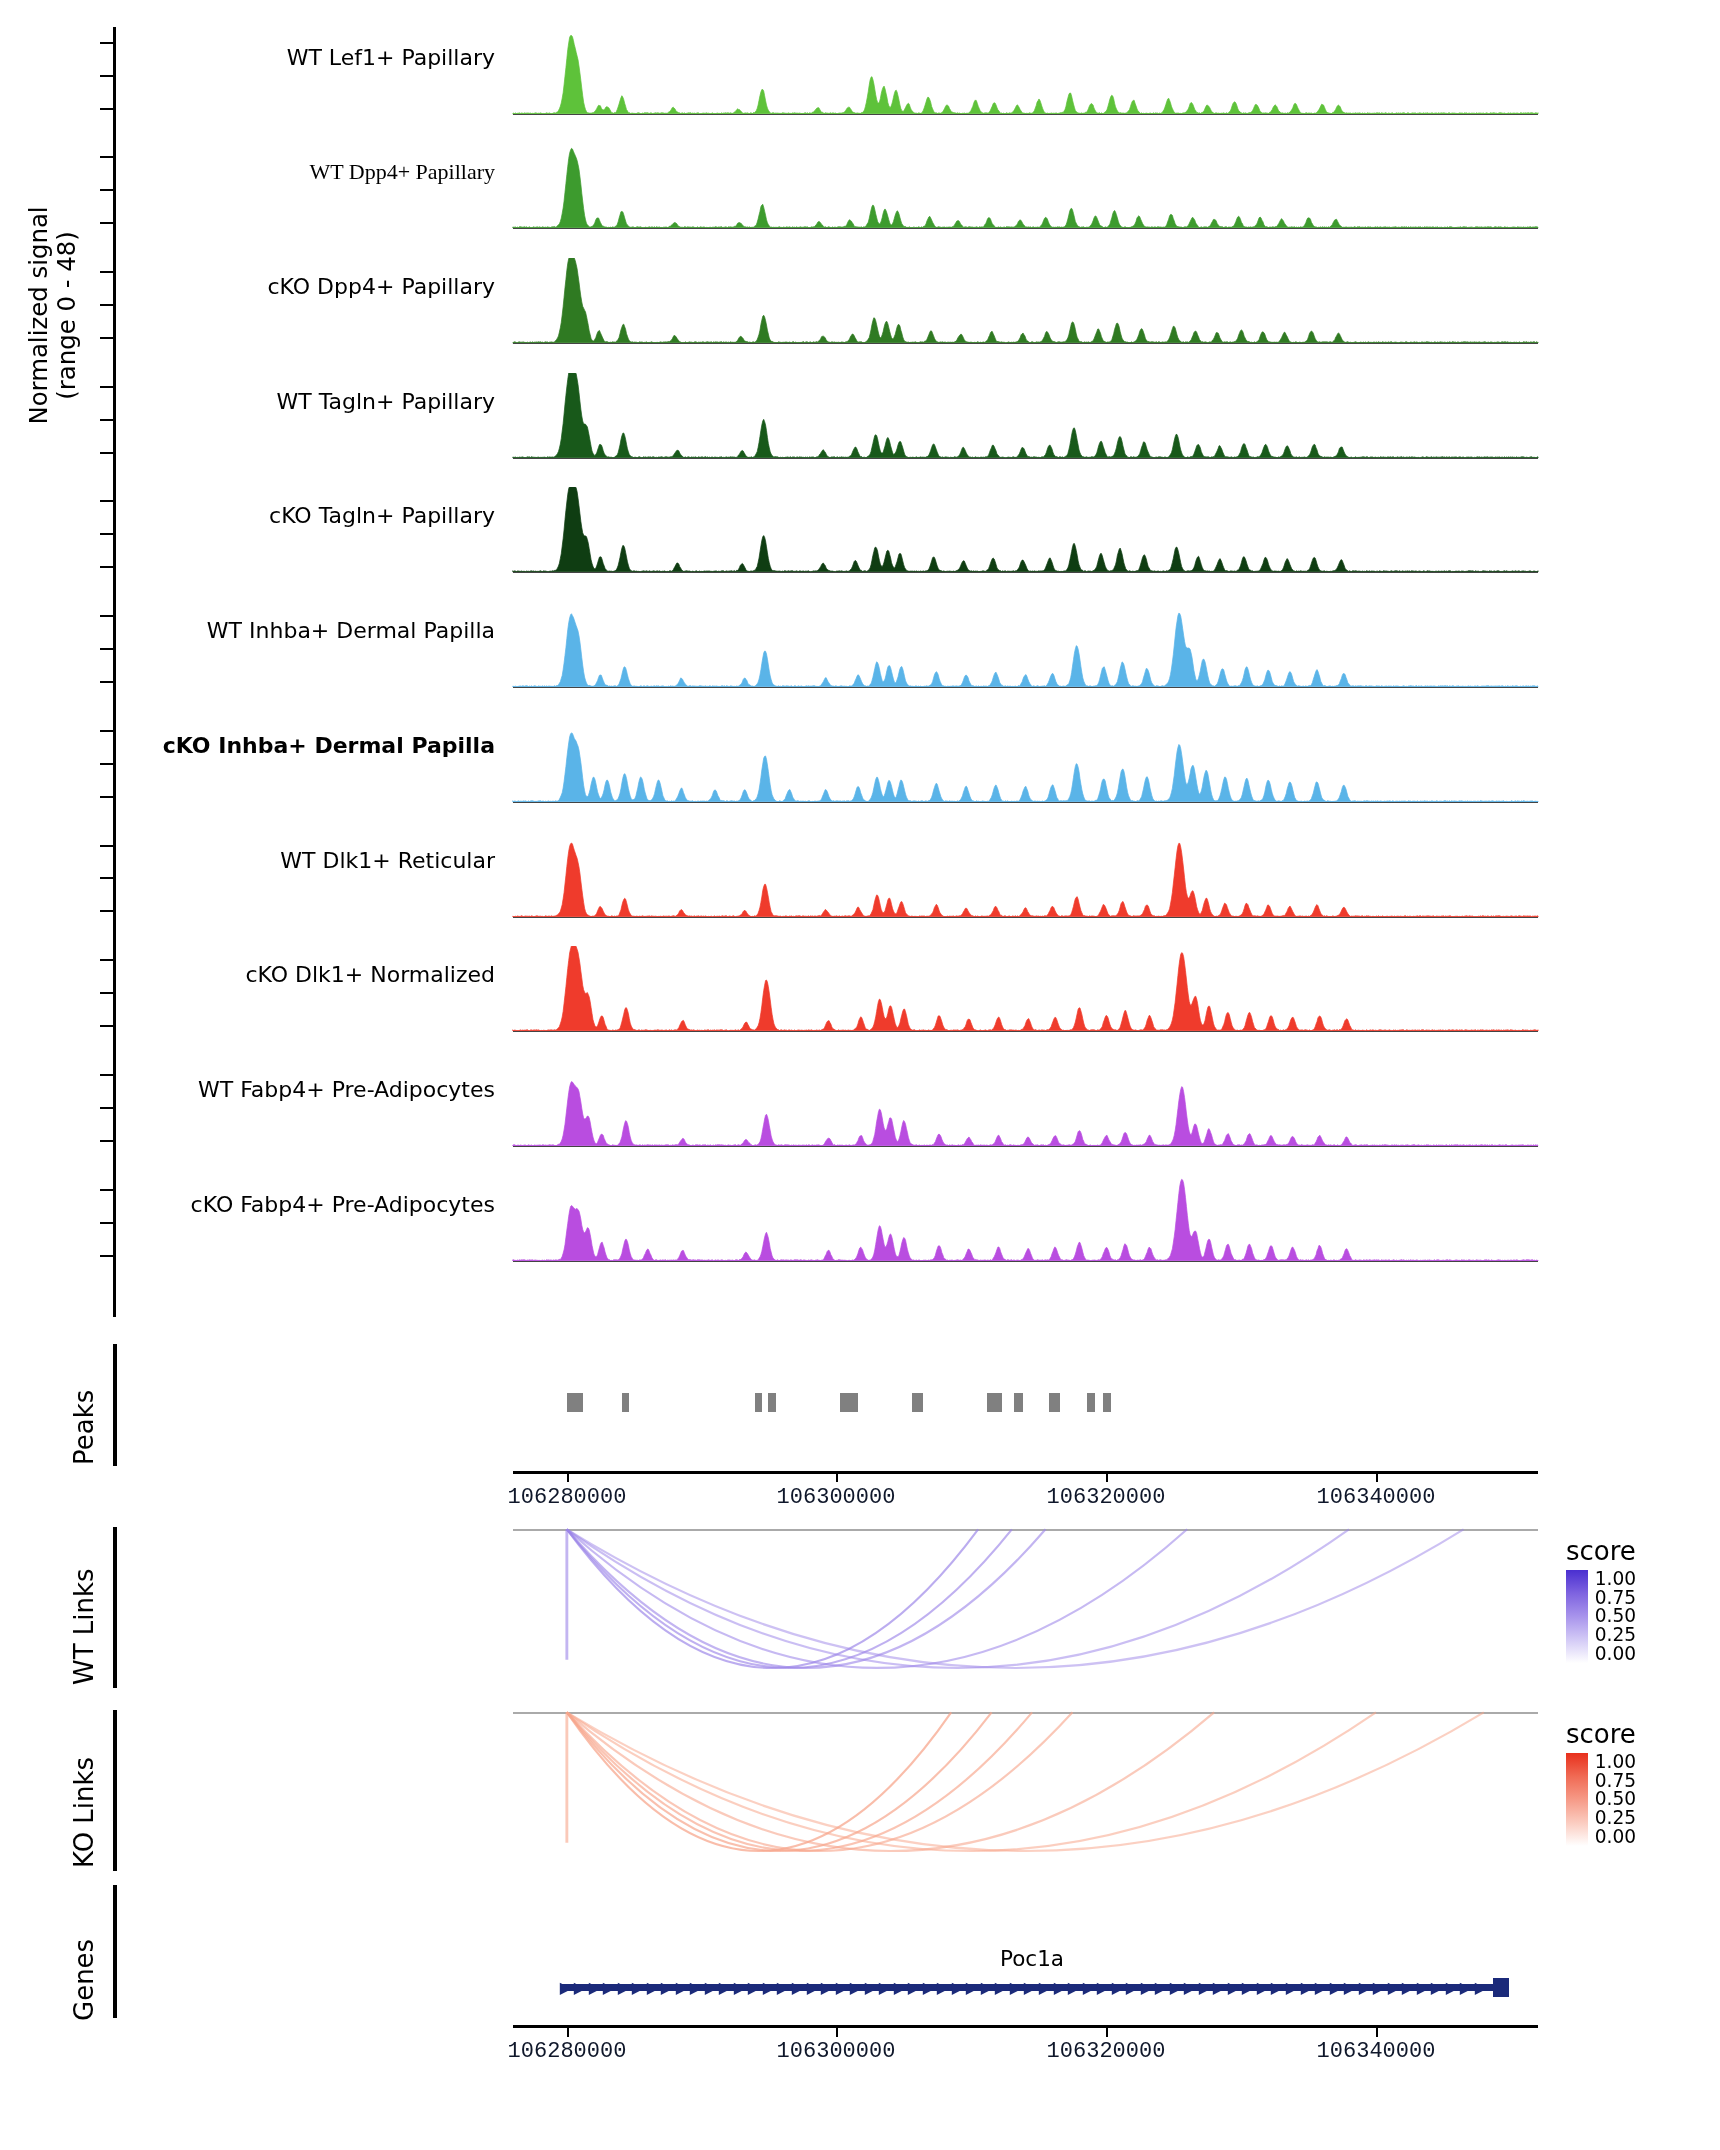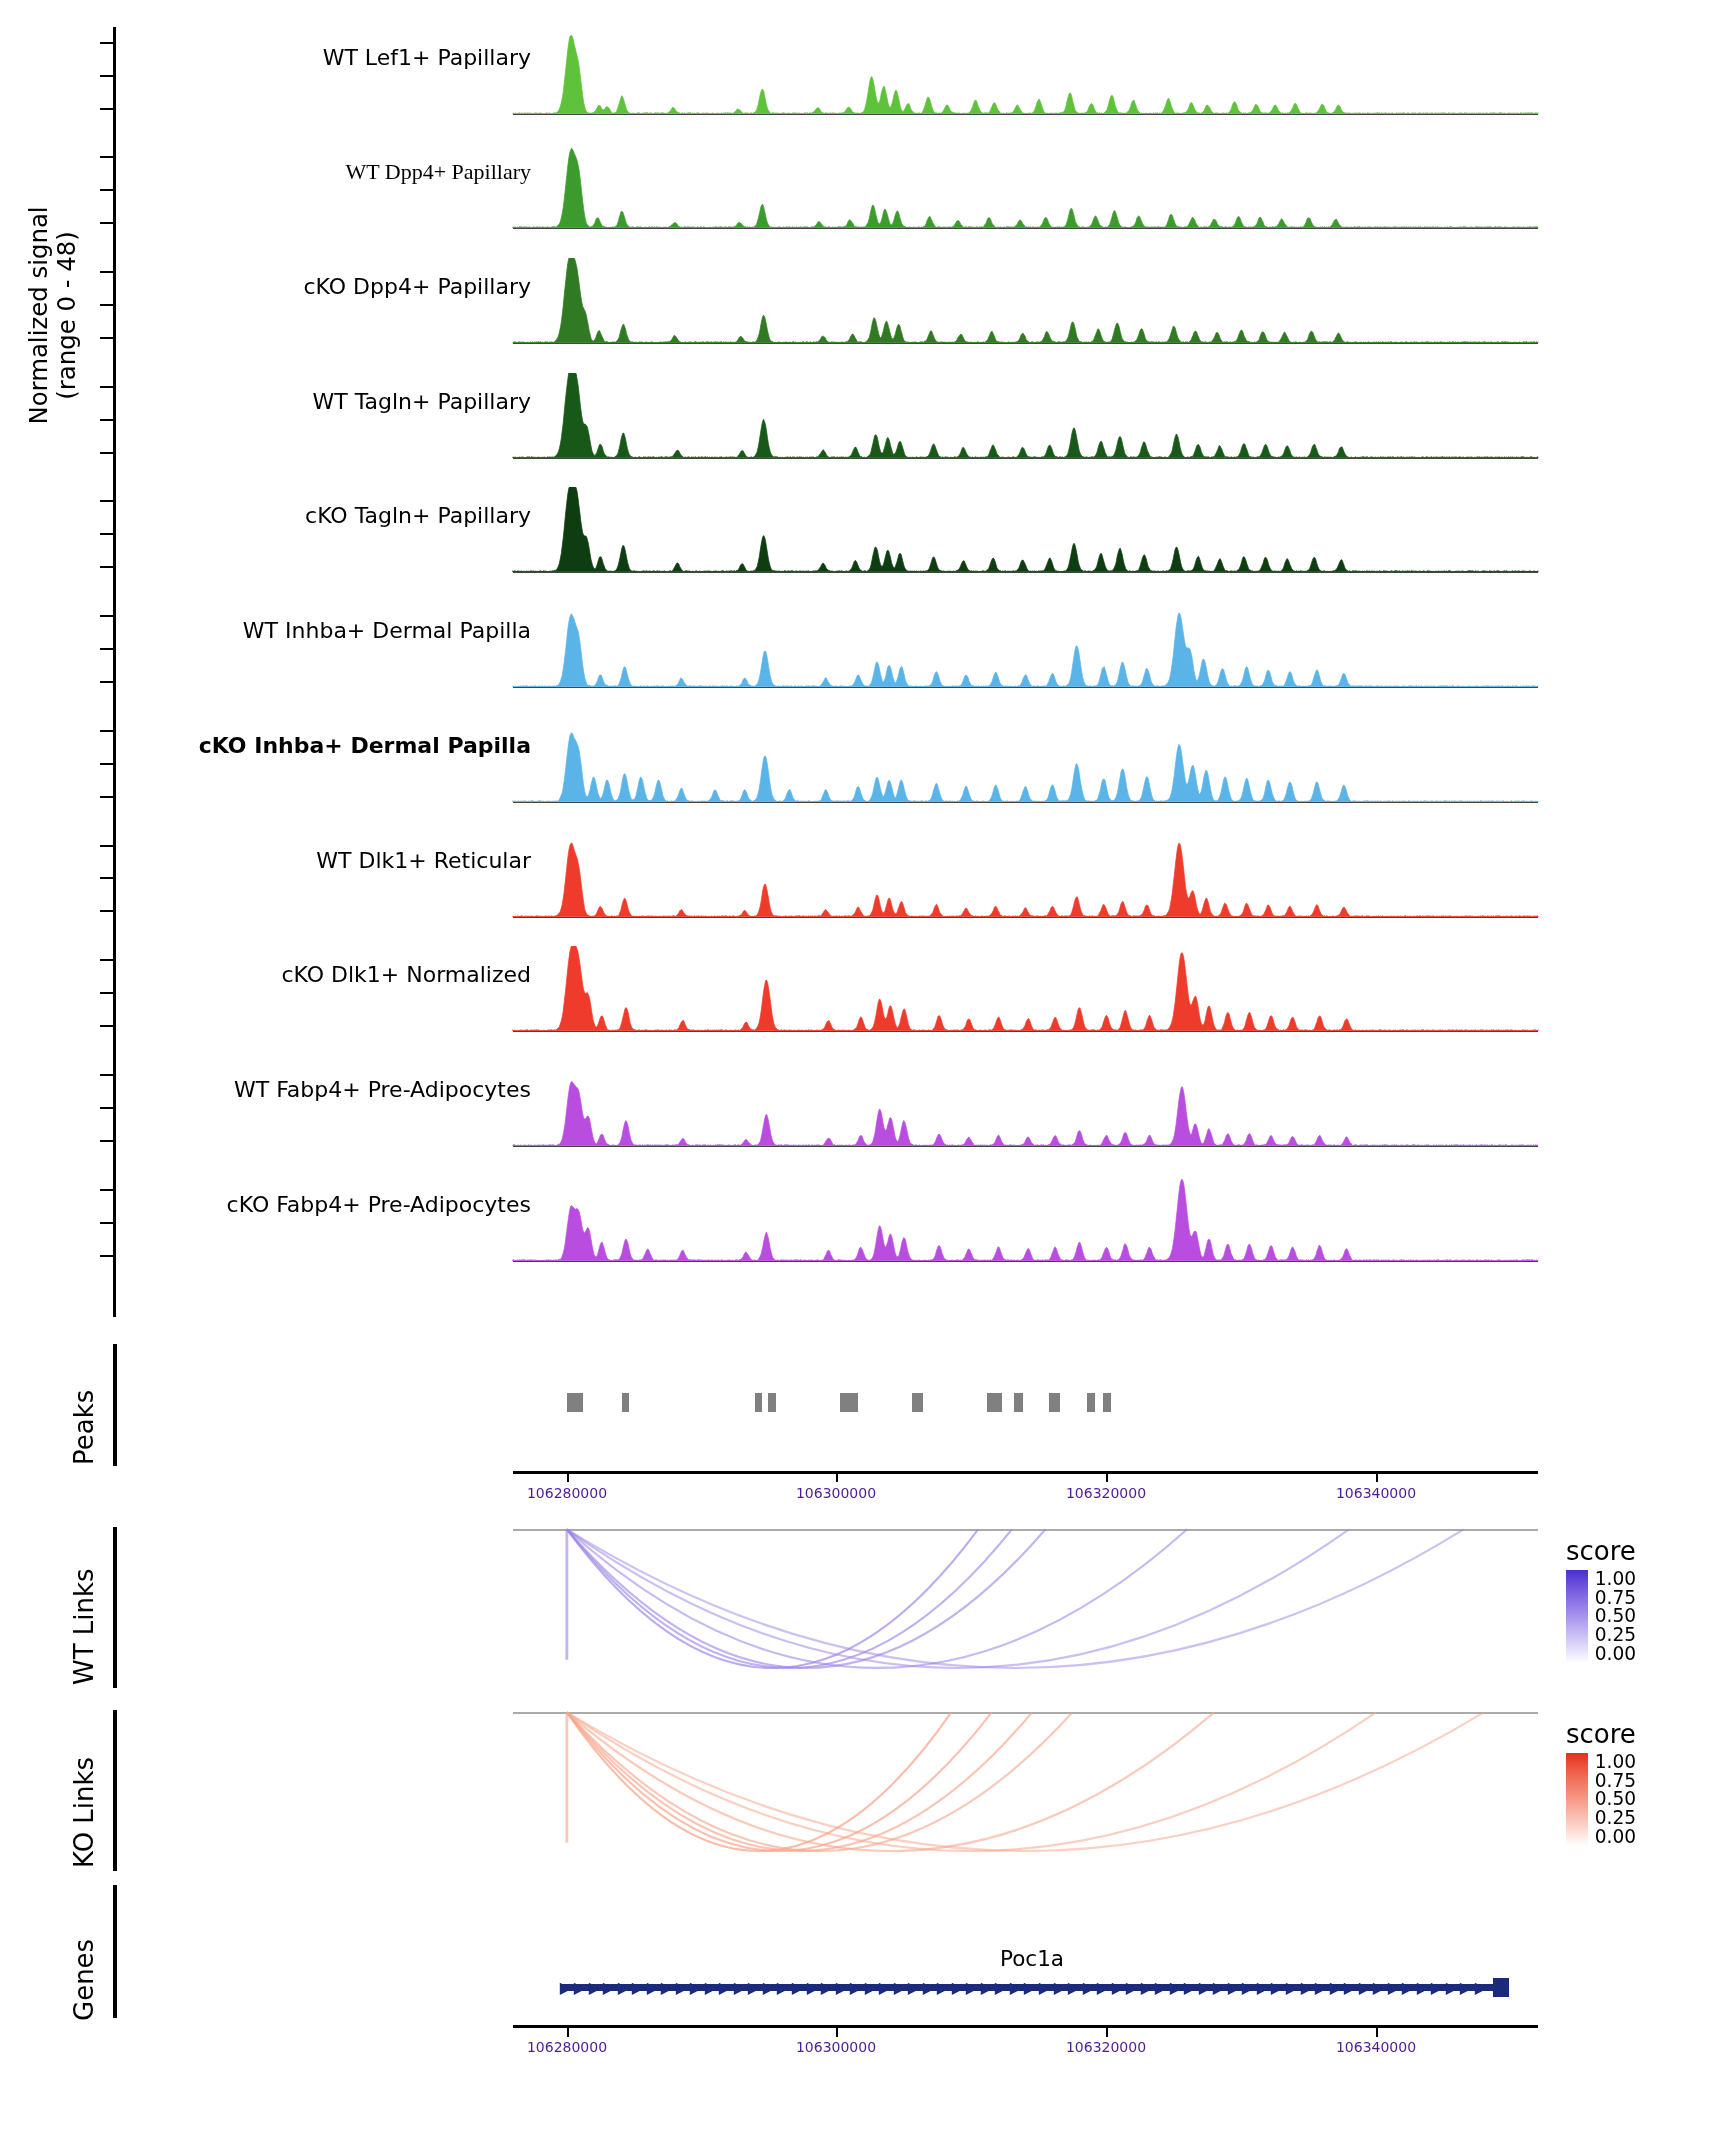--- a/index.html
+++ b/index.html
@@ -21,21 +21,21 @@
     line-height:1.15;
     color:#000;
   }
 
   .y-spine{position:absolute;left:113px;top:27px;width:2.9px;height:1290px;background:#000;}
   .tick{position:absolute;left:100px;width:13px;height:2.2px;background:#000;}
 
   .track{position:absolute;left:0;width:1721px;}
   .track-label{
     position:absolute;
-    right:1190px;
+    right:1226px;
     text-align:right;
     font-size:22px;
     white-space:nowrap;
     color:#000;
   }
   .track-canvas{position:absolute;left:513px;width:1025px;}
   .baseline{position:absolute;left:513px;width:1025px;height:1.4px;background:#444;}
 
   
   #peaks-block{position:absolute;left:0;top:1330px;width:1721px;height:154px;}
@@ -44,21 +44,21 @@
     font-size:26px;
     color:#000;
     transform:rotate(-90deg);
     transform-origin:left top;
     white-space:nowrap;
   }
   .vspine{position:absolute;width:3.6px;background:#000;}
   .peak{position:absolute;background:#808080;height:18.6px;top:63px;}
   .axis-line{position:absolute;left:513px;width:1025px;height:2.9px;background:#000;}
   .axis-tickmark{position:absolute;width:2.2px;height:8.6px;background:#000;}
-  .axis-tick-label{position:absolute;font-size:14px;color:#4c1d95;transform:translateX(-50%);white-space:nowrap;}
+  .axis-tick-label{position:absolute;font-size:22px;color:#0f172a;transform:translateX(-50%);white-space:nowrap;font-family:Liberation Mono, monospace;}
 
   
   .links-block{position:absolute;left:0;width:1721px;}
   .link-top-line{position:absolute;left:513px;width:1025px;height:2.2px;background:#aaa;}
 
   
   .legend{position:absolute;width:172px;}
   .legend-title{font-size:26px;color:#000;margin-bottom:4.3px;}
   .legend-row{display:flex;align-items:flex-start;}
   .legend-bar{width:21.5px;height:93px;border:0;}

